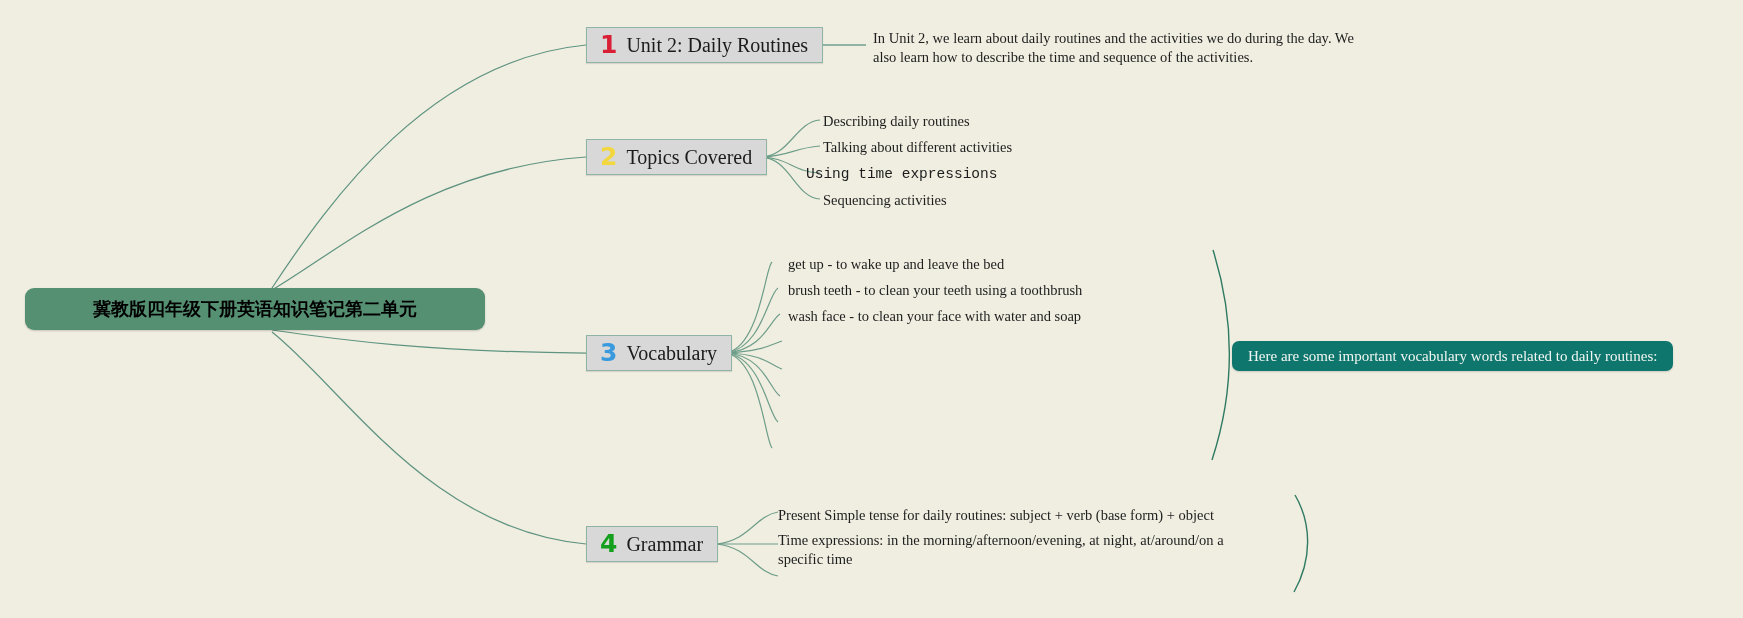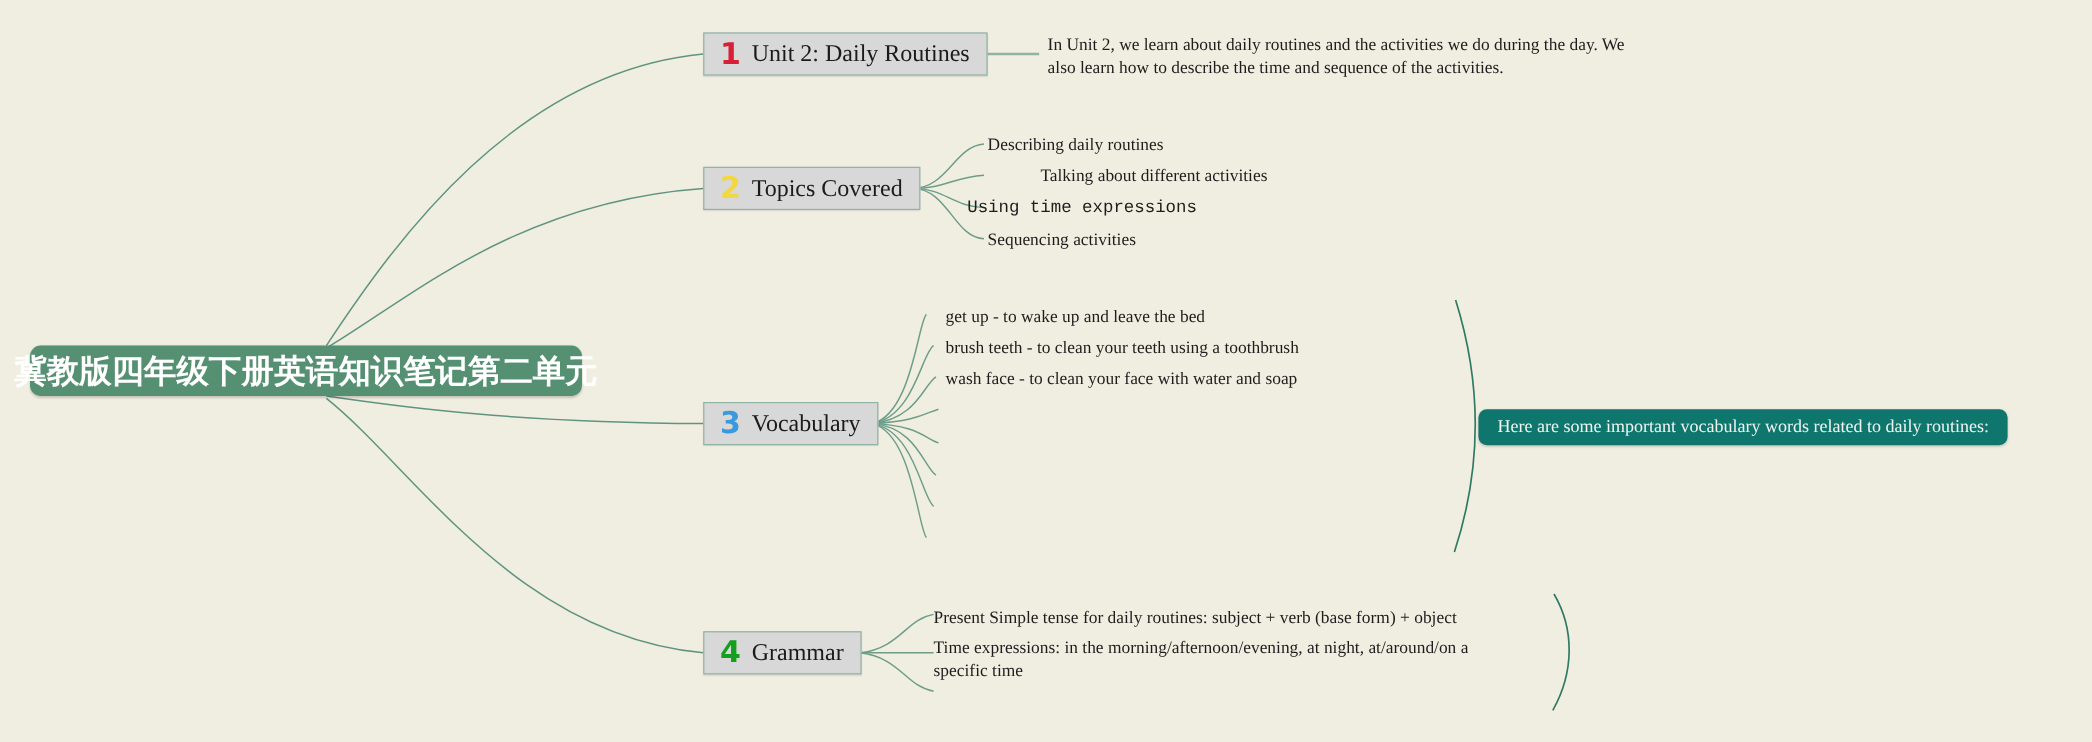--- a/index.html
+++ b/index.html
@@ -34,22 +34,22 @@
     background: #569072;
     border-radius: 9px;
     display: flex;
     align-items: center;
     justify-content: center;
     box-shadow: 0 1px 2px rgba(0,0,0,0.18);
   }
   .root-label {
     font-family: "DejaVu Sans", "Liberation Sans", sans-serif;
     font-weight: bold;
-    font-size: 27px;
-    color: #ffffff;
+    font-size: 18px;
+    color: #000000;
     letter-spacing: 0px;
     white-space: nowrap;
   }
 
   
   .branch-node {
     position: absolute;
     box-sizing: border-box;
     background: #d8d8d8;
     border: 1px solid #8fb3a4;
@@ -163,21 +163,21 @@
   </div>
 
   <div class="leaf wrap" style="left:873px; top:29px; width:500px;">In Unit 2, we learn about daily routines and the activities we do during the day. We also learn how to describe the time and sequence of the activities.</div>
 
   <div class="branch-node" style="left:586px; top:139px;">
     <span class="branch-num" style="color:#f2d73f;">2</span>
     <span class="branch-text">Topics Covered</span>
   </div>
 
   <div class="leaf" style="left:823px; top:112px;">Describing daily routines</div>
-  <div class="leaf" style="left:823px; top:138px;margin-left:44px;">Talking about different activities</div>
+  <div class="leaf" style="left:823px; top:138px;">Talking about different activities</div>
   <div class="leaf" style="left:806px; top:165px;font-family:Liberation Mono, monospace;">Using time expressions</div>
   <div class="leaf" style="left:823px; top:191px;">Sequencing activities</div>
 
   <div class="branch-node" style="left:586px; top:335px;">
     <span class="branch-num" style="color:#3a9ade;">3</span>
     <span class="branch-text">Vocabulary</span>
   </div>
 
   <div class="leaf" style="left:788px; top:255px;">get up - to wake up and leave the bed</div>
   <div class="leaf" style="left:788px; top:281px;">brush teeth - to clean your teeth using a toothbrush</div>

